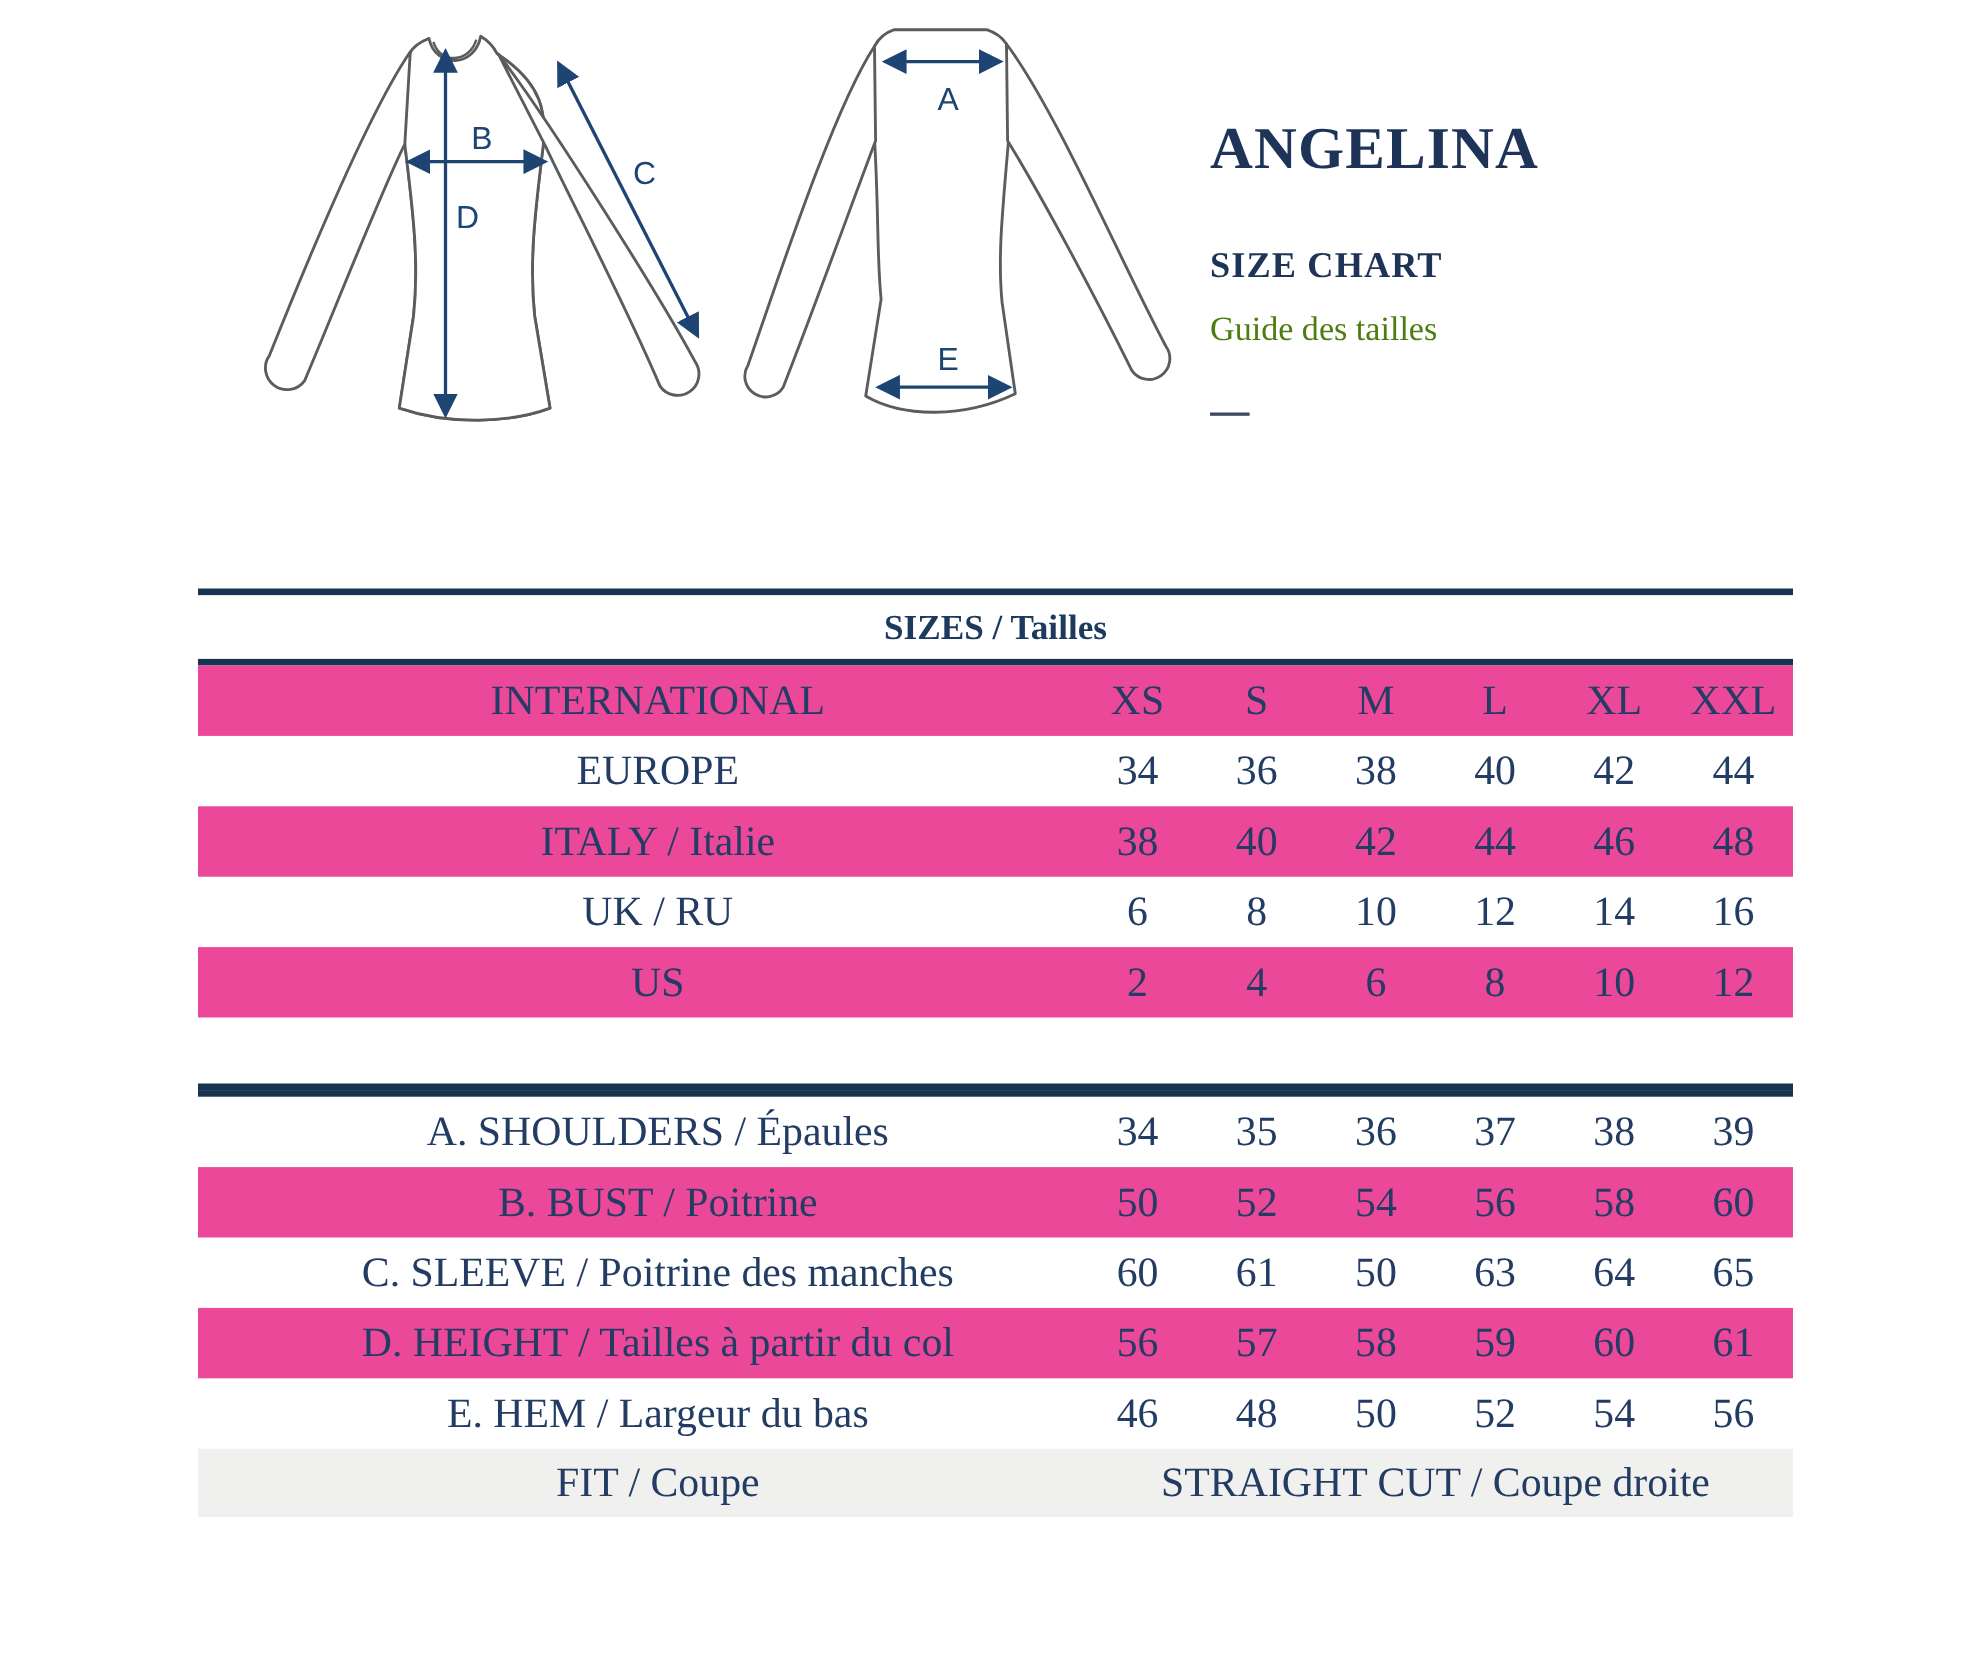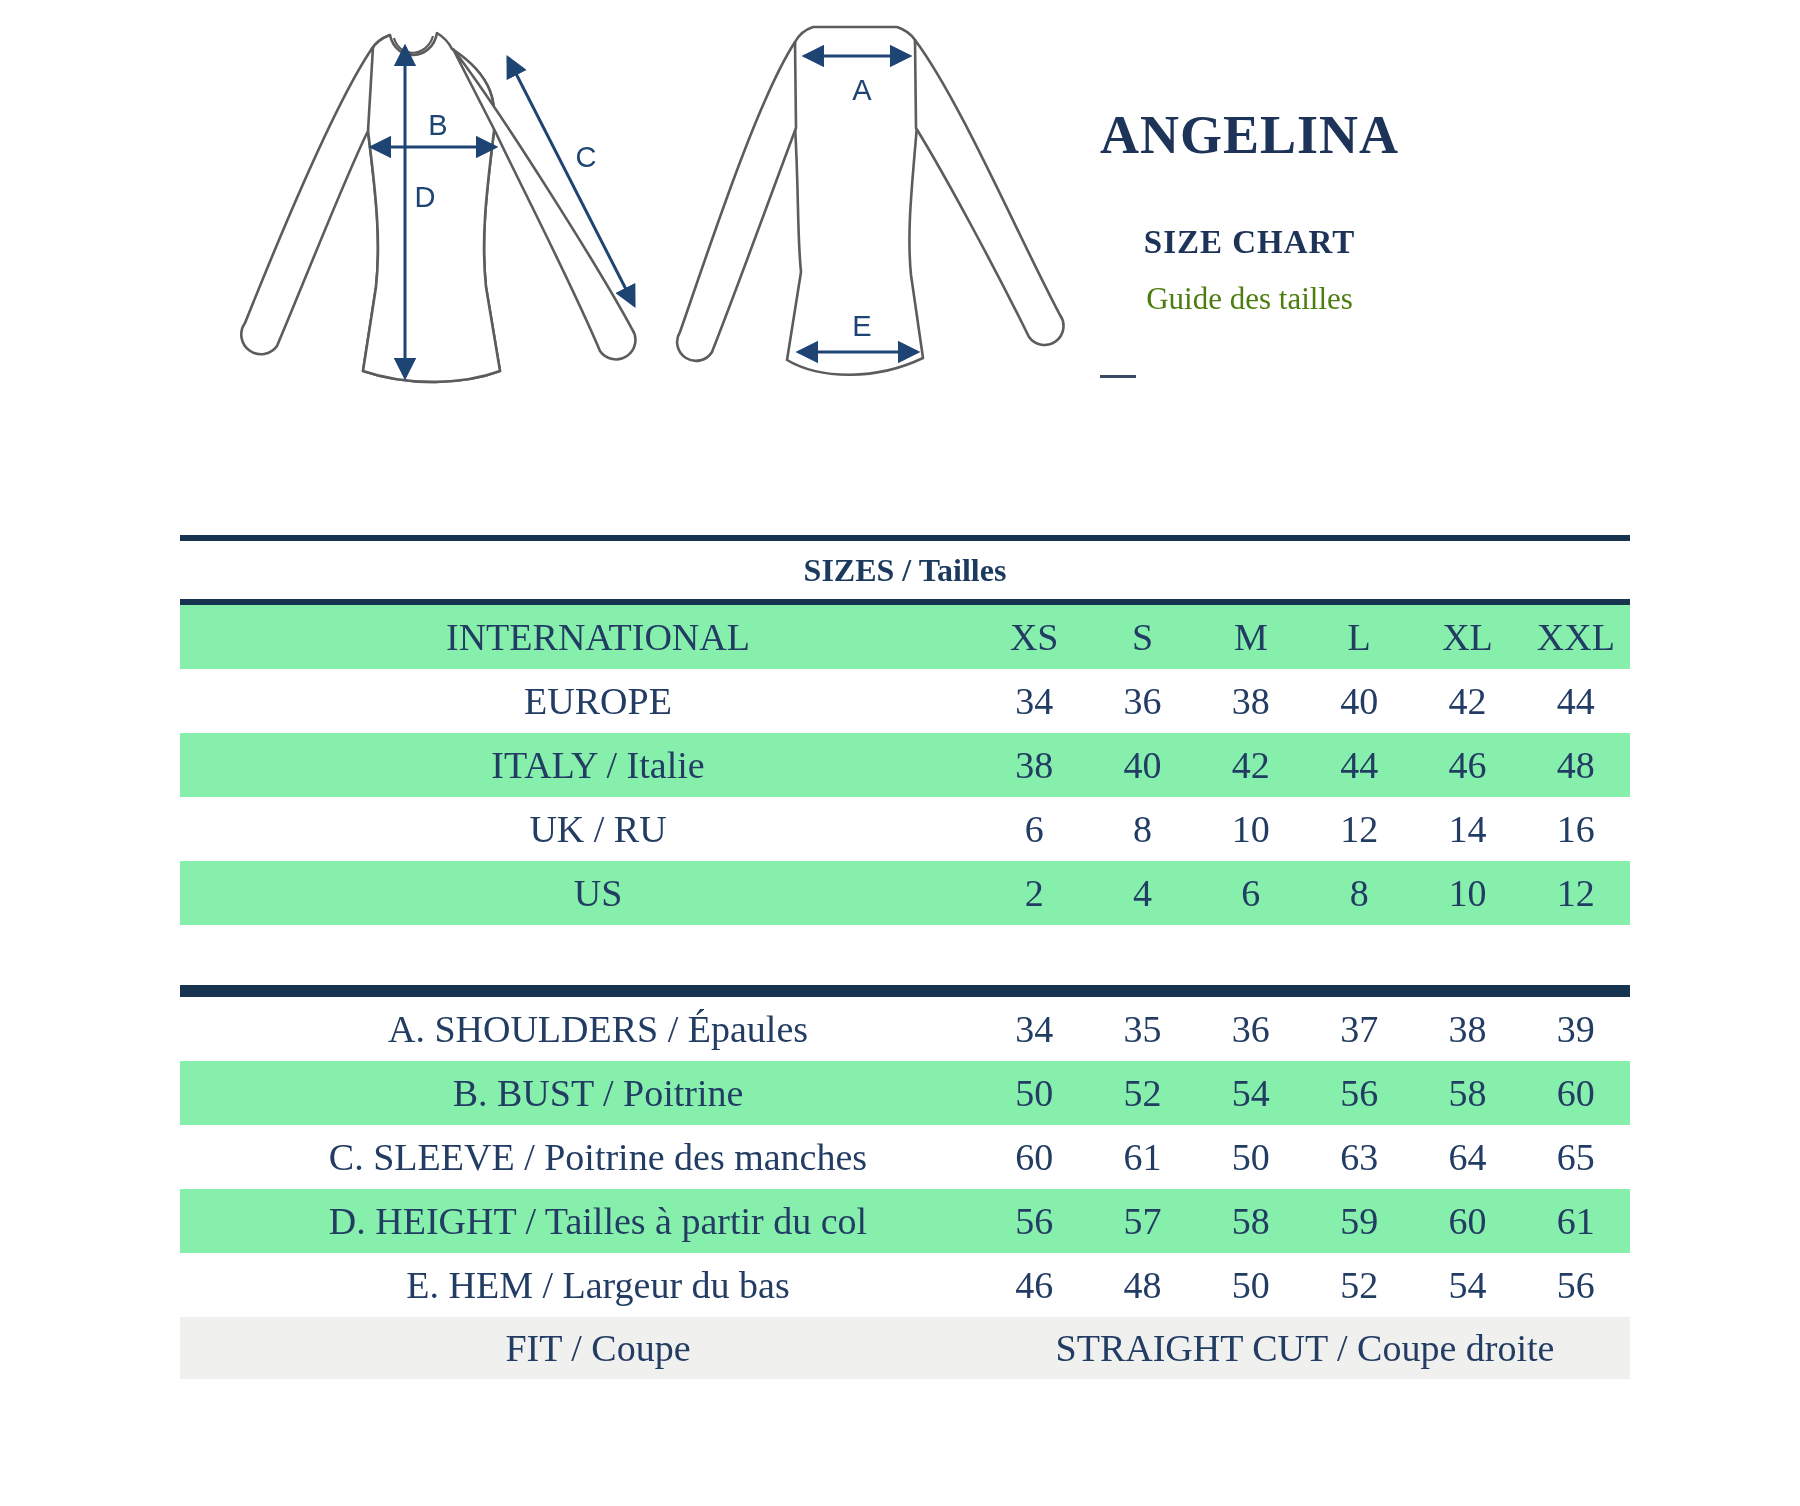--- a/index.html
+++ b/index.html
@@ -14,21 +14,21 @@
   .fig-back  { left:545px; top:0px; }
   .fig path.cloth { fill:#ffffff; stroke:#5b5c5e; stroke-width:2.6; stroke-linejoin:round; }
   .fig path.thin  { fill:none; stroke:#5b5c5e; stroke-width:2.2; }
   .fig line.measure { stroke:#1d4472; stroke-width:3; }
   .fig text.mlabel {
     font-family:"Liberation Sans", sans-serif; font-size:29px; fill:#1d4472;
     text-anchor:middle; font-weight:500;
   }
 
   
-  .titleblock { position:absolute; left:1100px; top:104px;text-align:center; }
+  .titleblock { position:absolute; left:1100px; top:104px; }
   .product-title {
     font-size:54px; font-weight:bold; letter-spacing:1px; color:#1d3357; margin:0;
   }
   .size-chart-heading {
     font-size:33px; font-weight:bold; letter-spacing:1px; color:#1d3357; margin:58px 0 0 0;
   }
   .size-chart-sub {
     font-size:31px; color:#4d7c0f; margin:20px 0 0 0;
   }
   .divider-dash { width:36px; height:3px; background:#3a4a63; margin-top:58px; }
@@ -43,21 +43,21 @@
     font-size:32px; font-weight:bold; color:#1c3a5e;
   }
   .t-sizes .thead-row { height:58px; }
   .t-meas  .thead-row { height:62px; }
   .grid-row {
     display:grid; grid-template-columns:800px repeat(6, 1fr);
     align-items:center;
   }
   .t-sizes .grid-row { height:64px; }
   .t-meas  .grid-row { height:64px; }
-  .grid-row.shade { background:#86efac; }
+  .grid-row.shade { background:#ec4899; }
   .cell {
     text-align:center; font-size:38px; color:#223c63; white-space:nowrap;
   }
   .cell.lbl { padding-left:36px; }
   .fit-row {
     display:grid; grid-template-columns:800px 650px; align-items:center; height:62px;
   }
   .fit-row.shade { background:#f0f0ee; }
 </style>
 </head>

